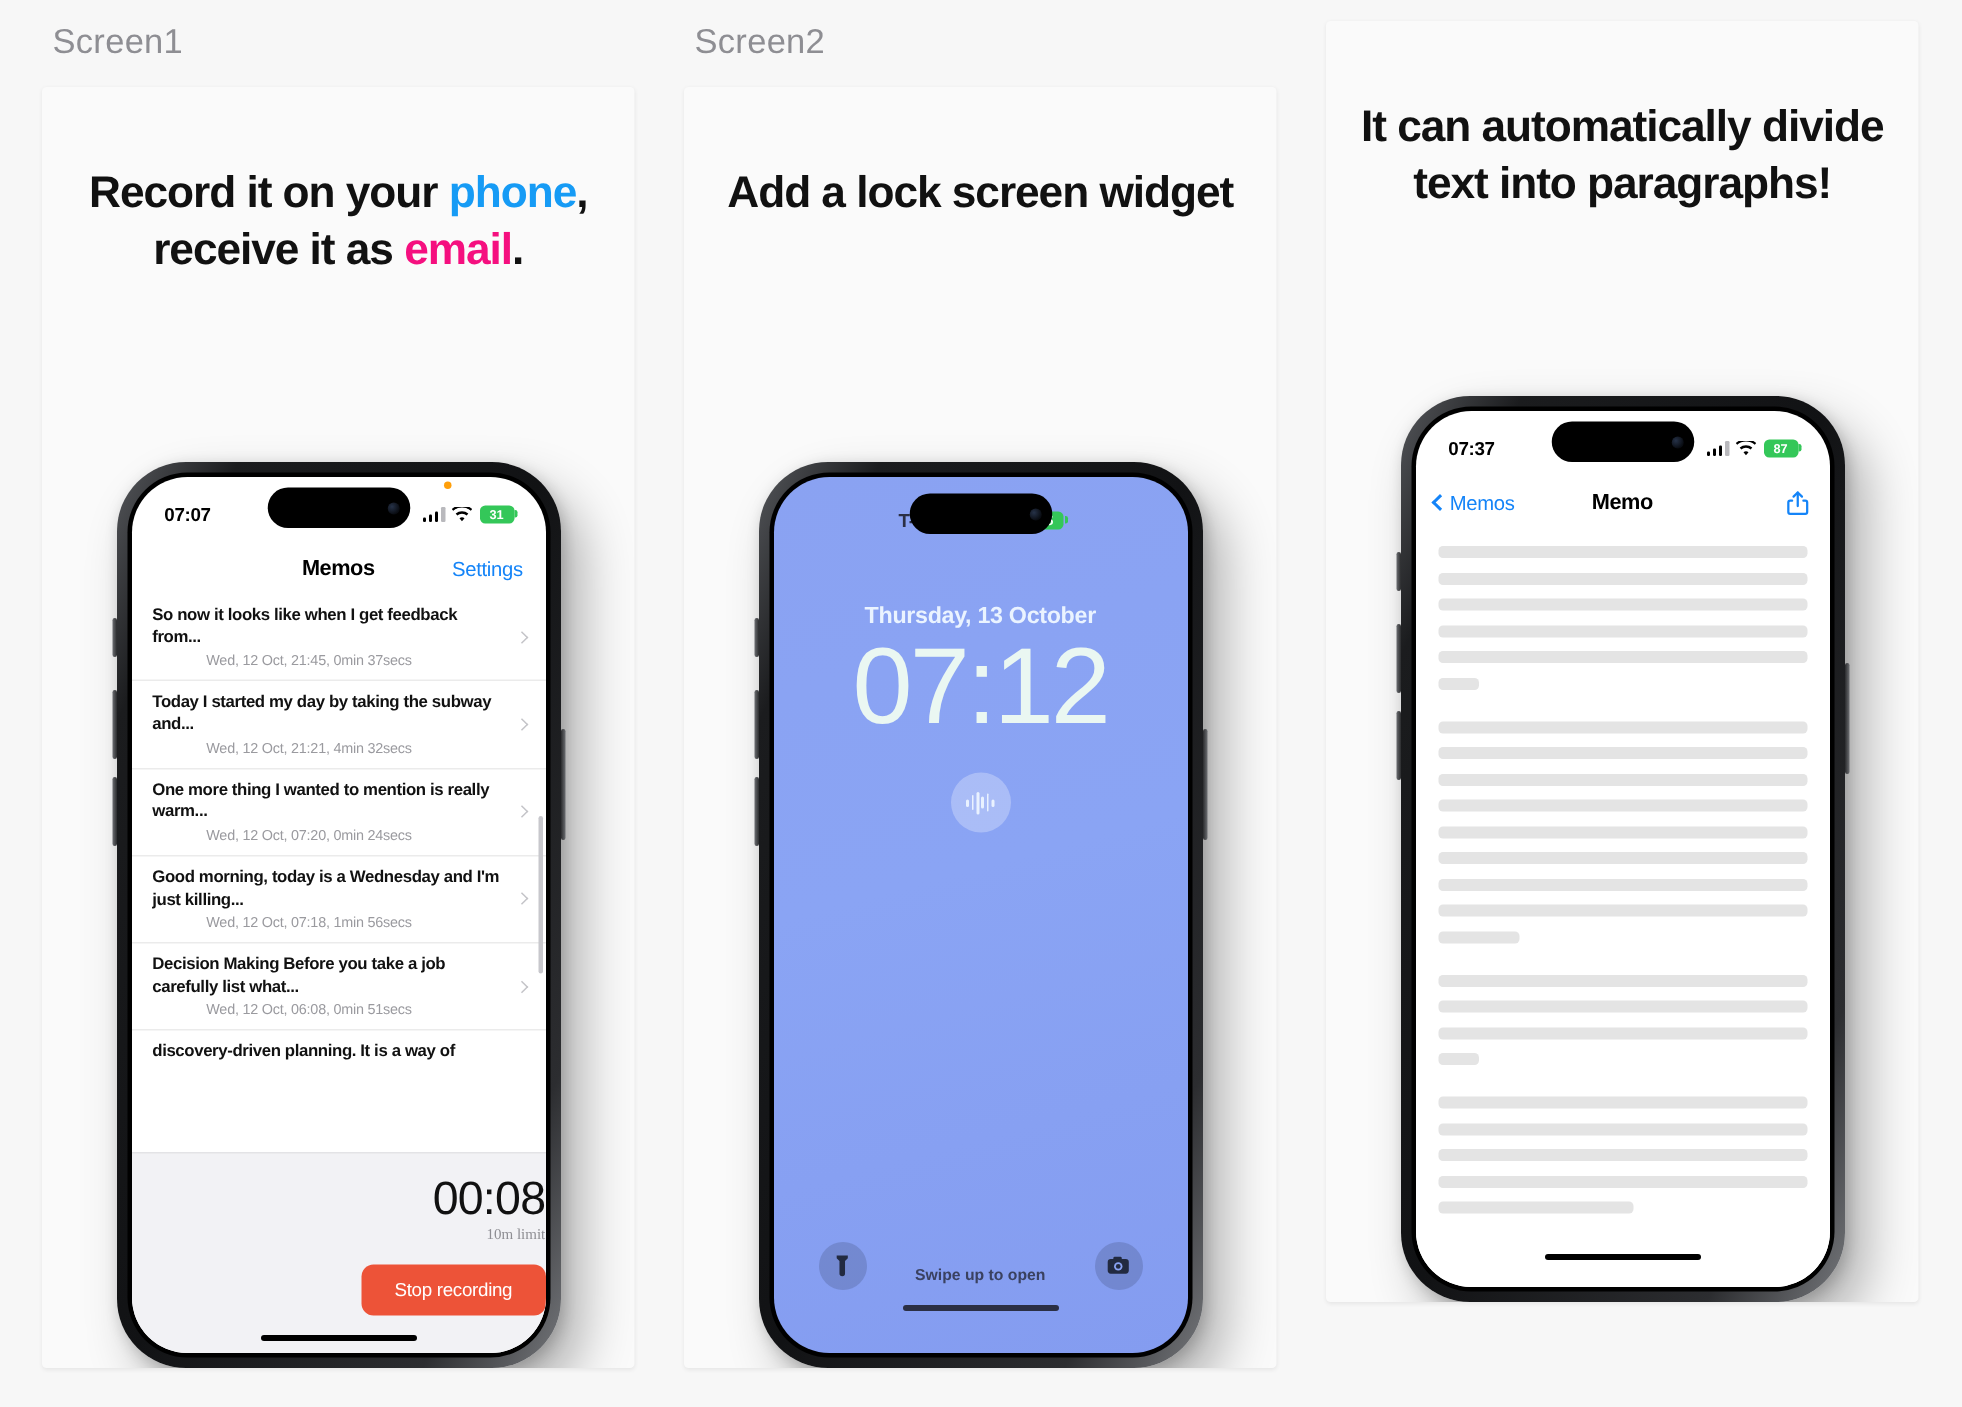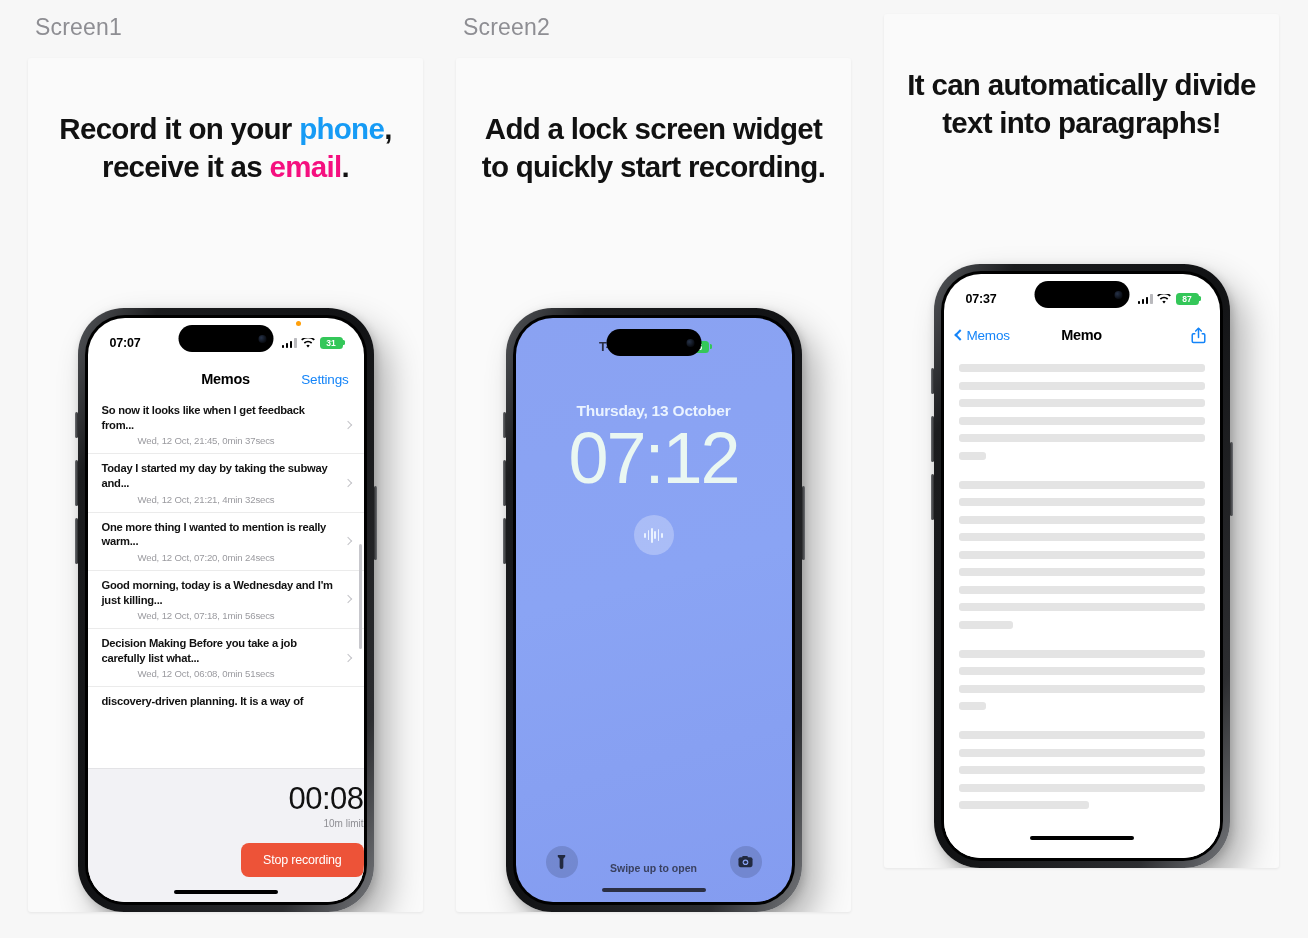--- a/index.html
+++ b/index.html
@@ -201,21 +201,21 @@
     background:#c7c7cc;
   }
   .rec-panel {
     flex: 0 0 134px;
     background: #f2f2f5;
     border-top: 1px solid #e3e3e6;
     display: flex; flex-direction: column; align-items: flex-end;
     padding-top: 12px;
   }
   .rec-time { font-size: 31px; font-weight: 400; color: #111; letter-spacing: -0.5px; }
-  .rec-limit { font-size: 10px; color: #8e8e93; margin-top: 1px; }
+  .rec-limit { font-size: 10px; color: #8e8e93; margin-top: 1px; font-family: Liberation Serif, serif; }
   .stop-btn {
     margin-top: 14px;
     background: #ed5338;
     color: #fff;
     font-size: 12.5px;
     border: none;
     border-radius: 8px;
     padding: 10px 22px;
     letter-spacing: -0.2px;
   }
@@ -247,21 +247,21 @@
   .wave { display:flex; align-items:center; gap:1.6px; height:16px;}
   .wave i { width:1.8px; border-radius:1px; background:#e9f2ff; display:block;}
   .wave i:nth-child(1){height:5px;}
   .wave i:nth-child(2){height:10px;}
   .wave i:nth-child(3){height:15px;}
   .wave i:nth-child(4){height:8px;}
   .wave i:nth-child(5){height:12px;}
   .wave i:nth-child(6){height:5px;}
   .lock-bottom {
     position: absolute; bottom: 0; left: 0; right: 0;
-    padding-bottom: 10px;
+    padding-bottom: 28px;
   }
   .lock-actions {
     display: flex; justify-content: space-between;
     padding: 0 30px;
   }
   .act-circle {
     width: 32px; height: 32px; border-radius: 50%;
     background: rgba(60,70,110,0.25);
     display: flex; align-items: center; justify-content: center;
   }
@@ -370,21 +370,20 @@
       </div>
     </div>
   </div>
 
   <div class="col">
     <div class="col-label">Screen2</div>
     <div class="card">
 
       <div class="headline">
         <span>Add a lock screen widget</span><br>
-        <span>to quickly start recording.</span>
       </div>
 
       <div class="phone-wrap">
         <div class="phone">
           <div class="btn-vol btn-silent"></div>
           <div class="btn-vol btn-up"></div>
           <div class="btn-vol btn-down"></div>
           <div class="btn-power"></div>
           <div class="phone-inner">
             <div class="screen lock">

